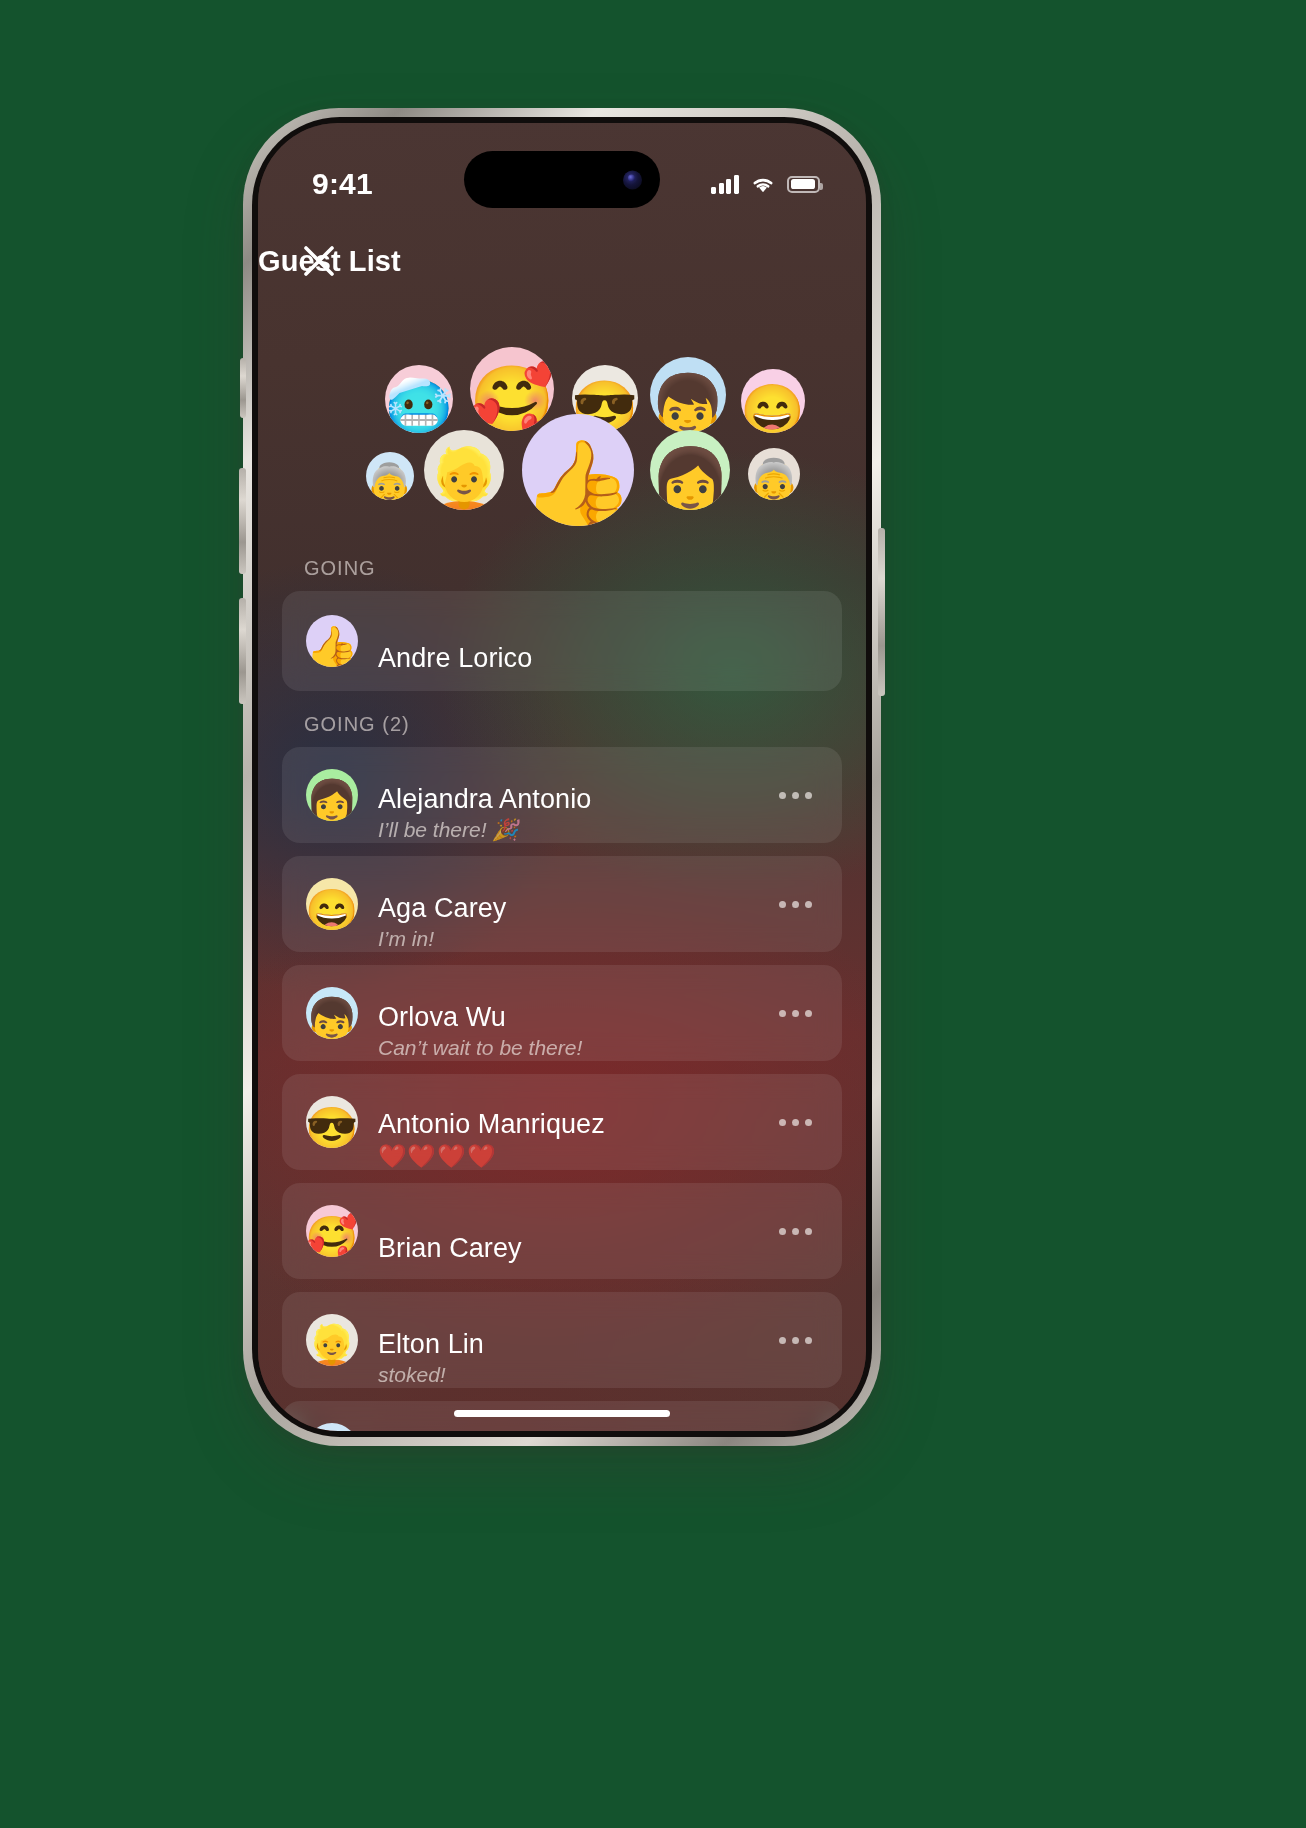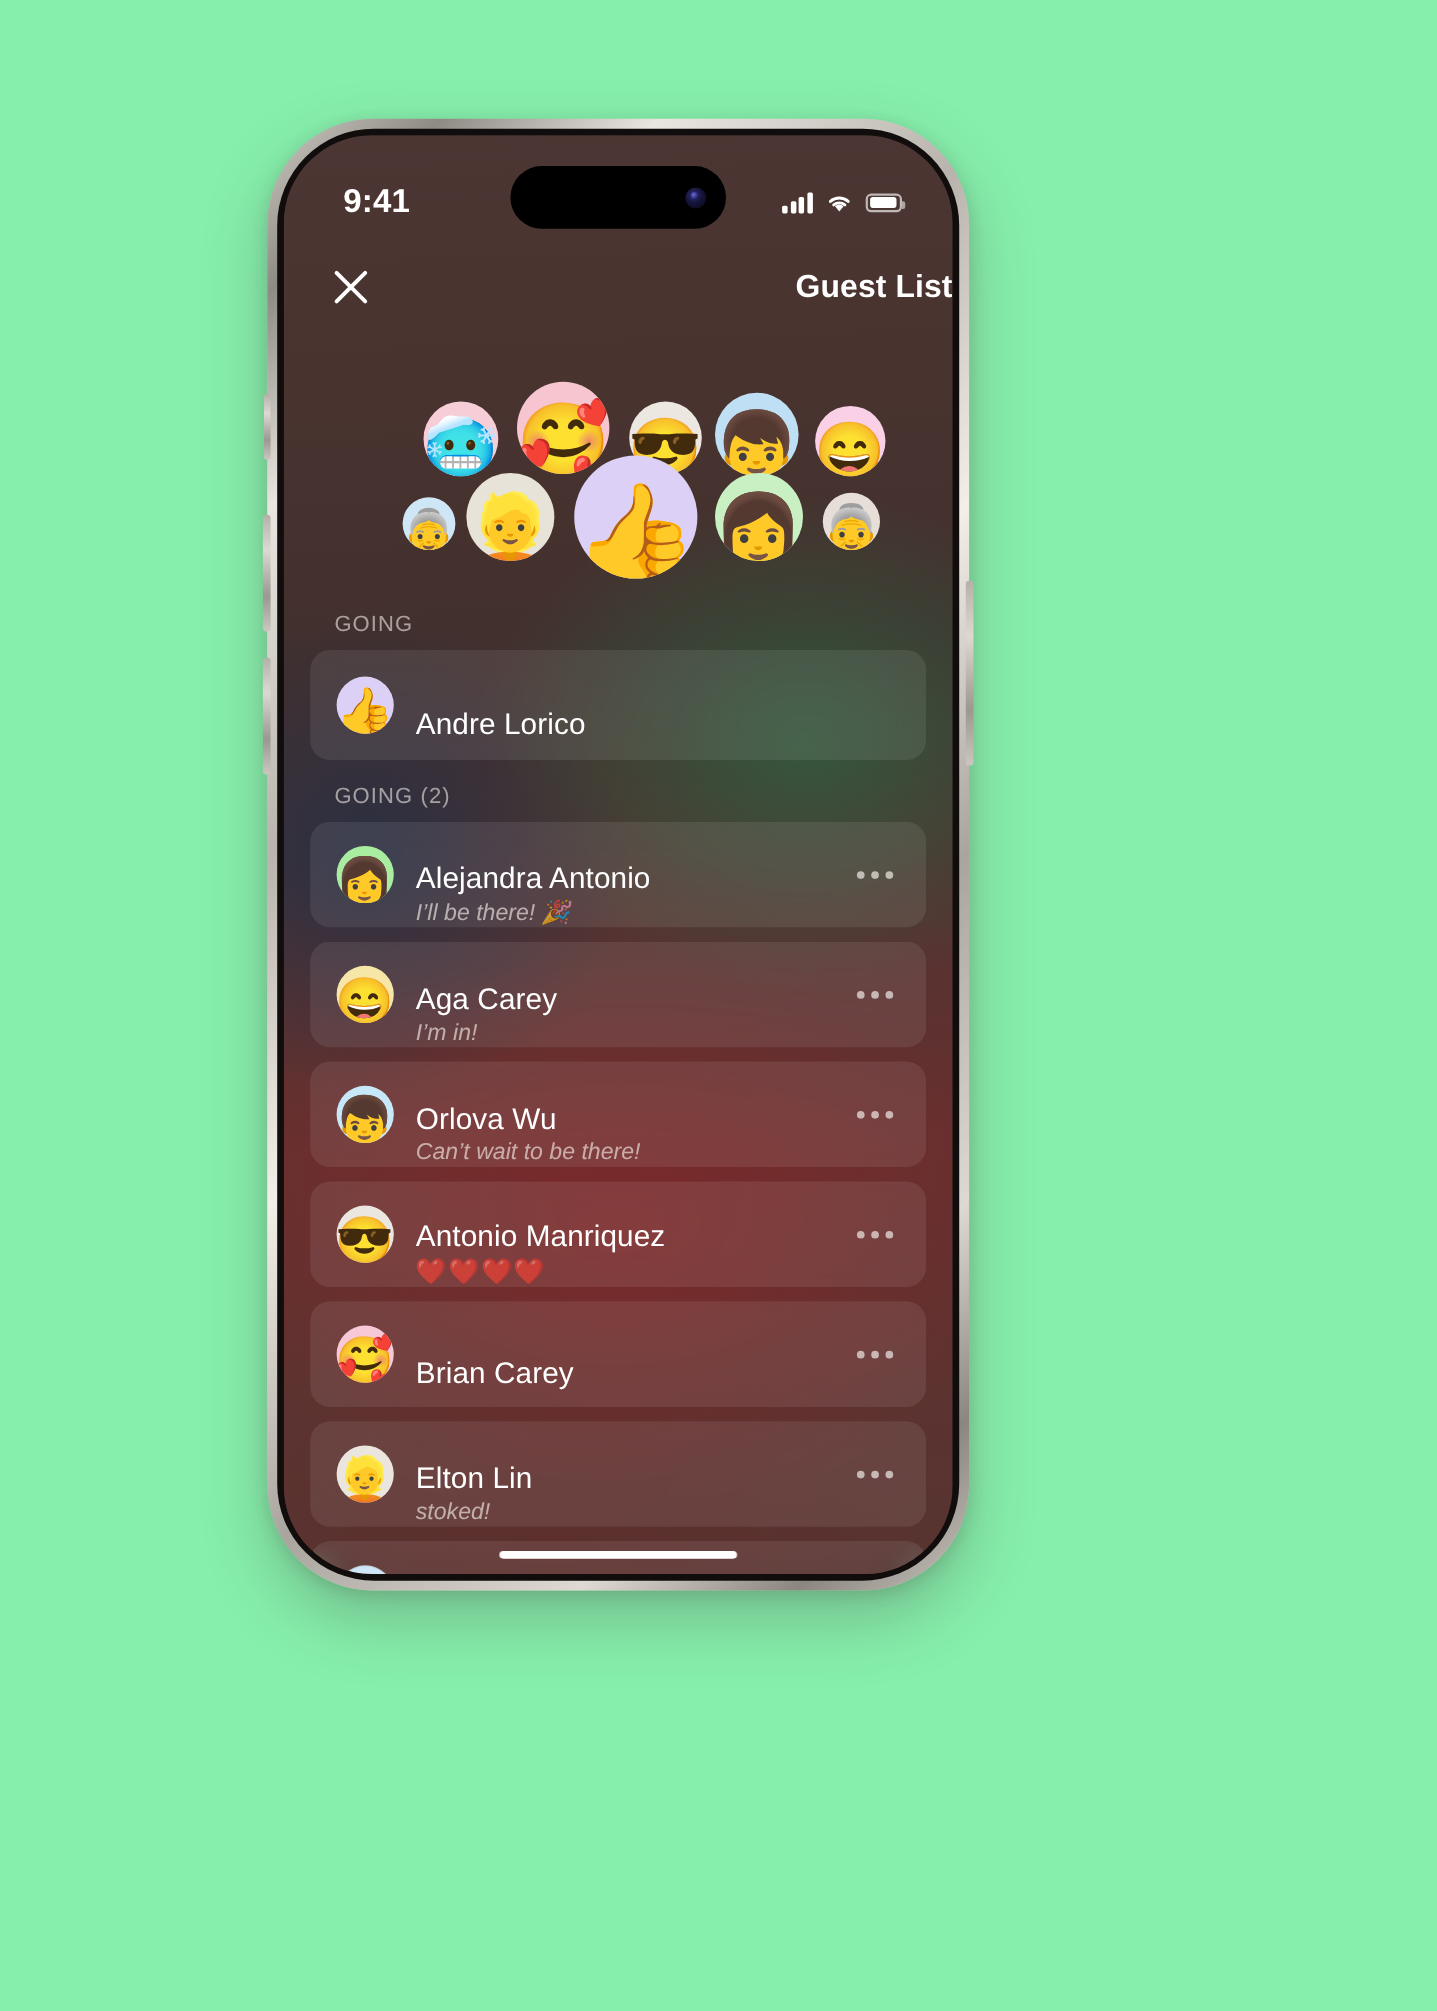--- a/index.html
+++ b/index.html
@@ -10,21 +10,21 @@
     background: #f7f6f5;
     font-family: "Liberation Sans", sans-serif;
     overflow: hidden;
   }
 
   
   .stage {
     position: relative;
     width: 1306px;
     height: 1828px;
-    background: #86efac;
+    background: #14532d;
   }
 
   .phone {
     position: absolute;
     left: 243px;
     top: 108px;
     width: 638px;
     height: 1338px;
     border-radius: 96px;
     background: linear-gradient(135deg, #cfcbc4 0%, #8e8a84 8%, #e9e6e1 18%,
@@ -153,21 +153,21 @@
   .nav-close {
     position: absolute;
     left: 42px;
     width: 38px; height: 38px;
     display: flex; align-items: center; justify-content: center;
     cursor: pointer;
   }
   .nav-close svg { display: block; }
   .nav-title {
     width: 100%;
-    text-align: right;
+    text-align: left;
     color: #fff;
     font-size: 29px;
     font-weight: 600;
     letter-spacing: 0.1px;
   }
 
   
   .cluster {
     position: absolute;
     top: 190px; left: 0; right: 0;

